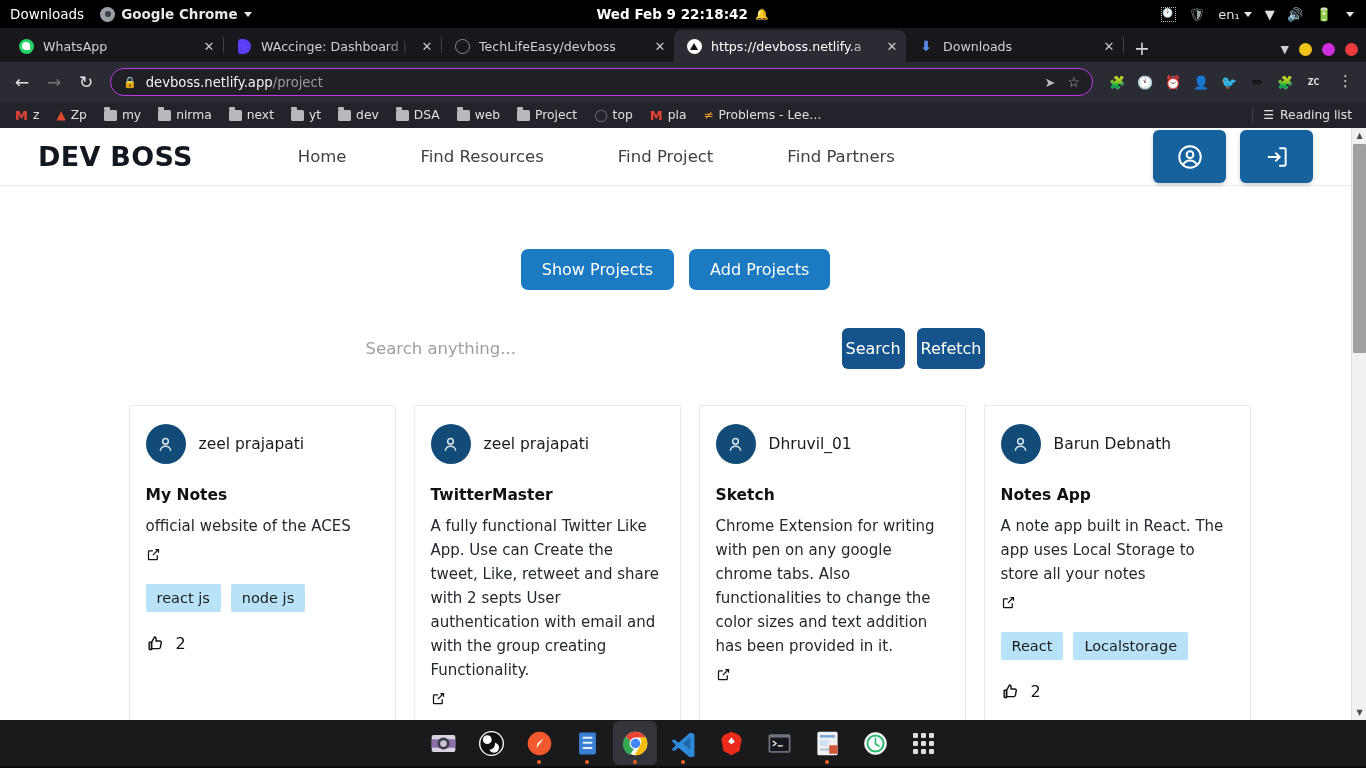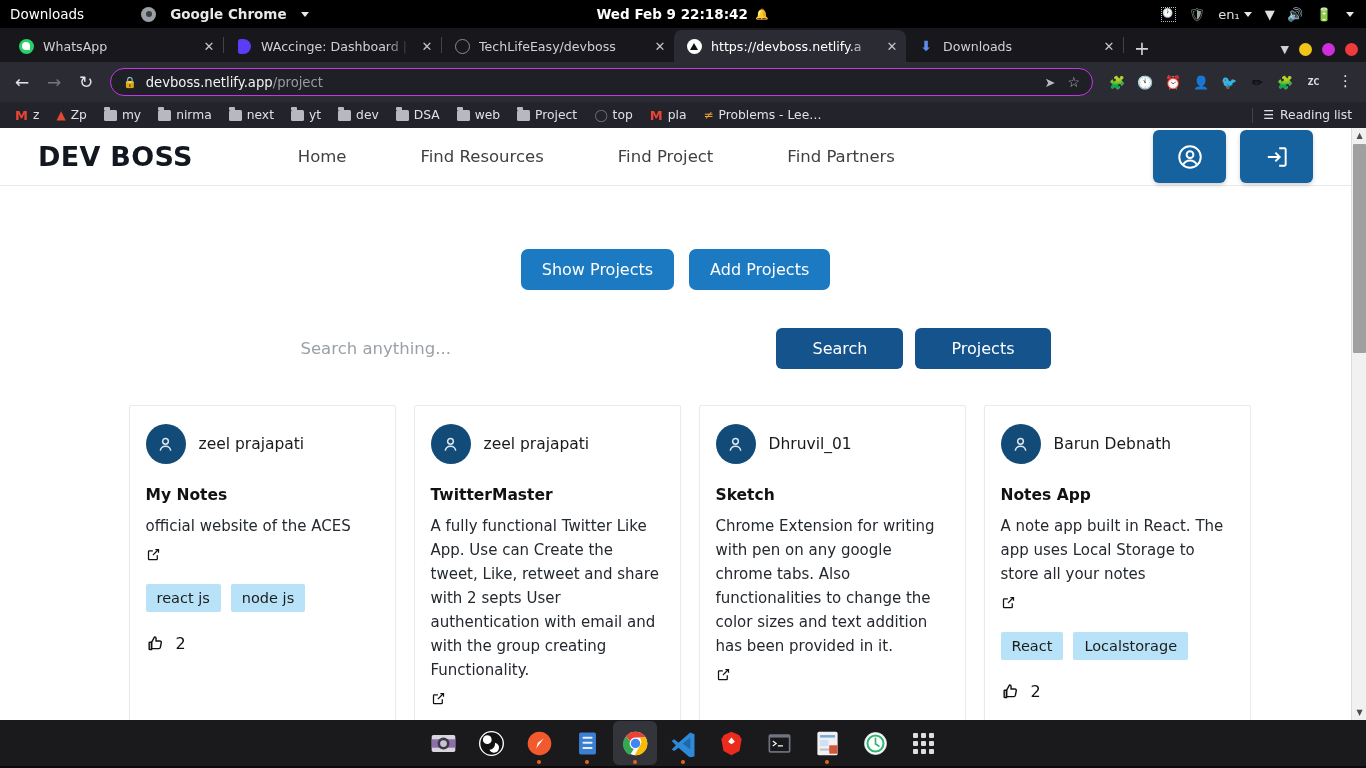--- a/index.html
+++ b/index.html
@@ -12,21 +12,21 @@
 
   
   .gnome-bar {
     height: 28px; width: 100%;
     background: #000000;
     display: flex; align-items: center;
     color: #e8e8e8; font-size: 13px;
     position: relative;
   }
   .gnome-activities { margin-left: 10px; font-size: 13.5px; color: #ffffff; }
-  .gnome-app { display: flex; align-items: center; gap: 14px; margin-left: 57px; font-weight: bold; font-size: 13.5px; }
+  .gnome-app { display: flex; align-items: center; gap: 6px; margin-left: 16px; font-weight: bold; font-size: 13.5px; }
   .chrome-mini {
     width: 15px; height: 15px; border-radius: 50%;
     background: #9aa0a6;
     display: inline-block; position: relative;
   }
   .chrome-mini::after {
     content: ""; position: absolute; left: 4.5px; top: 4.5px;
     width: 6px; height: 6px; border-radius: 50%; background: #3c4043;
   }
   .caret-dn {
@@ -155,21 +155,21 @@
   
   .search-row { display: flex; align-items: center; justify-content: center; gap: 0; margin-top: 38px; }
   .search-input {
     width: 330px; border: none; outline: none; background: transparent;
     font-size: 16.5px; color: #2a2a2a; font-family: inherit;
     padding: 8px 0; margin-right: 134px;
   }
   .search-input::placeholder { color: #9aa0a6; }
   .dark-btn {
     background: #14538c; color: #fff; border: none;
-    font-size: 16px; padding: 11px 36px; border-radius: 6px;
+    font-size: 16px; padding: 11px 4px; border-radius: 6px;
     font-family: inherit; cursor: pointer; margin-left: 12px;
   }
 
   
   .grid {
     display: grid; grid-template-columns: repeat(4, 267px);
     justify-content: center; gap: 18px; margin-top: 36px; padding-left: 28px;
   }
   .card {
     background: #fff; border: 1px solid #eaeaea; border-radius: 2px;
@@ -428,21 +428,21 @@
       </div>
 
       <div class="actions-row">
         <button class="pill">Show Projects</button>
         <button class="pill">Add Projects</button>
       </div>
 
       <div class="search-row">
         <input class="search-input" type="text" placeholder="Search anything..." style="">
         <button class="dark-btn">Search</button>
-        <button class="dark-btn">Projects</button>
+        <button class="dark-btn">Refetch</button>
       </div>
 
       <div class="grid">
 
         <div class="card">
           <div class="card-user">
             <div class="avatar">
               <svg width="19" height="19" viewBox="0 0 24 24" fill="none" stroke="#dbe7f1" stroke-width="1.9">
                 <circle cx="12" cy="8" r="3.6"></circle>
                   <path d="M5.5 20c0-3.6 2.9-5.8 6.5-5.8S18.5 16.4 18.5 20"></path>

